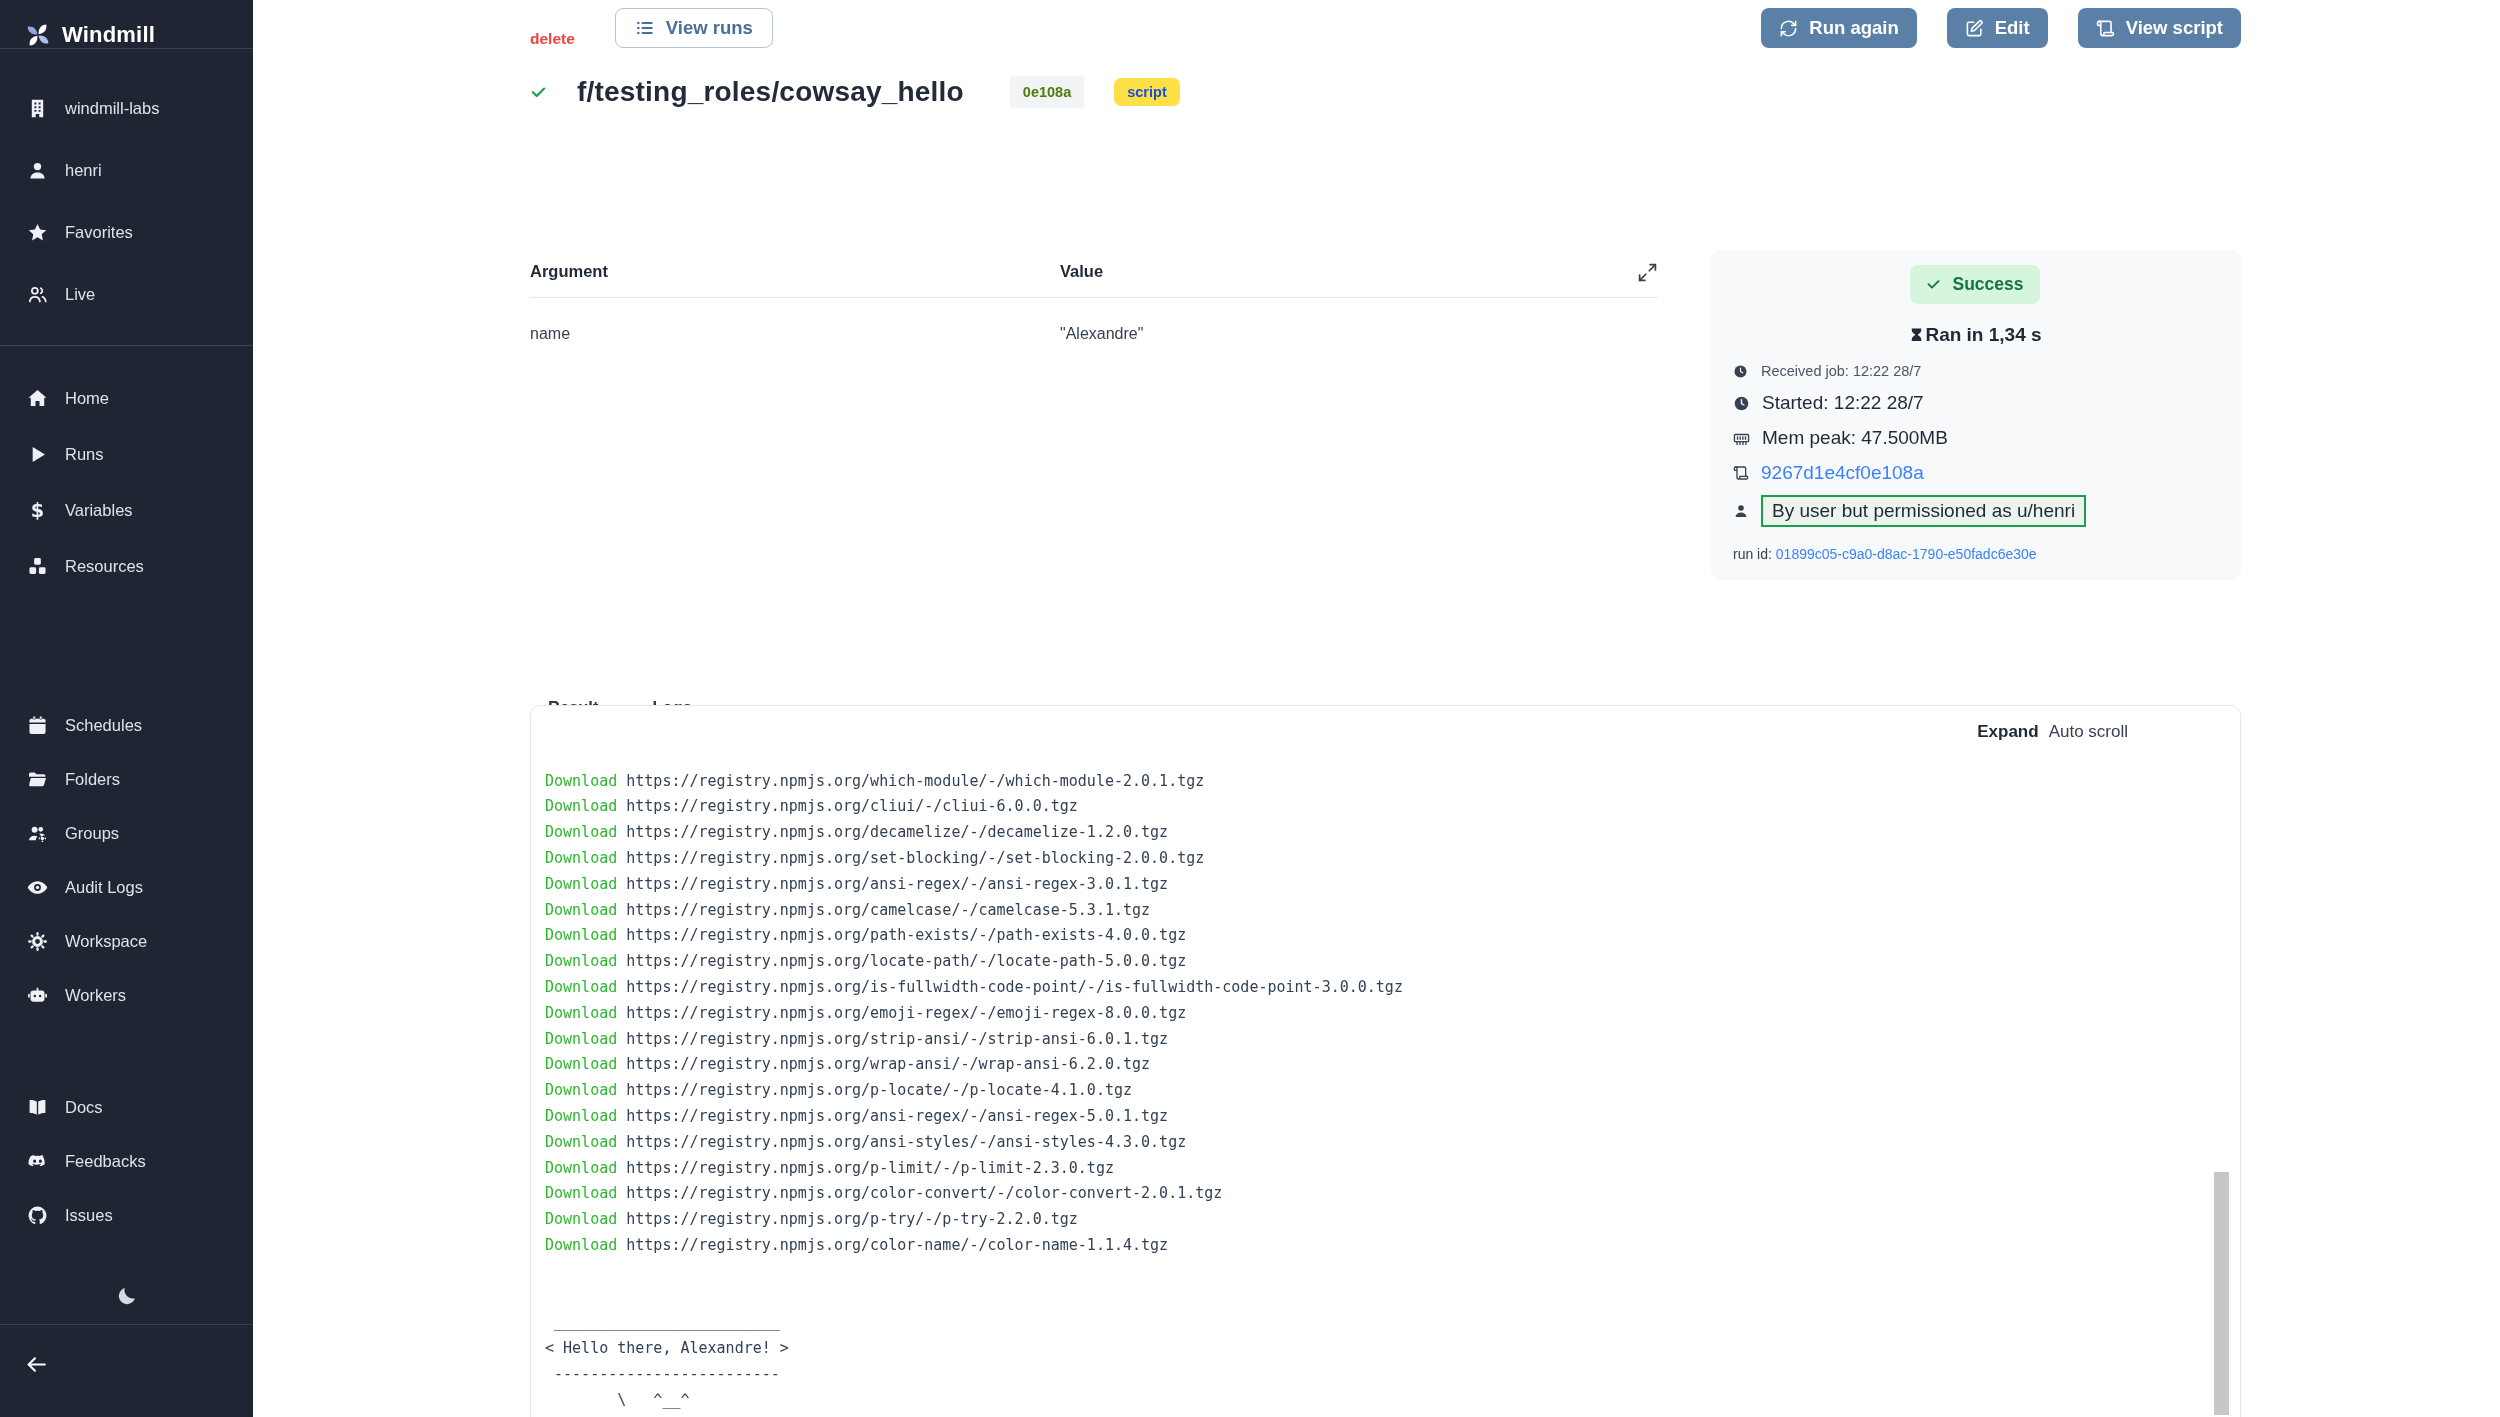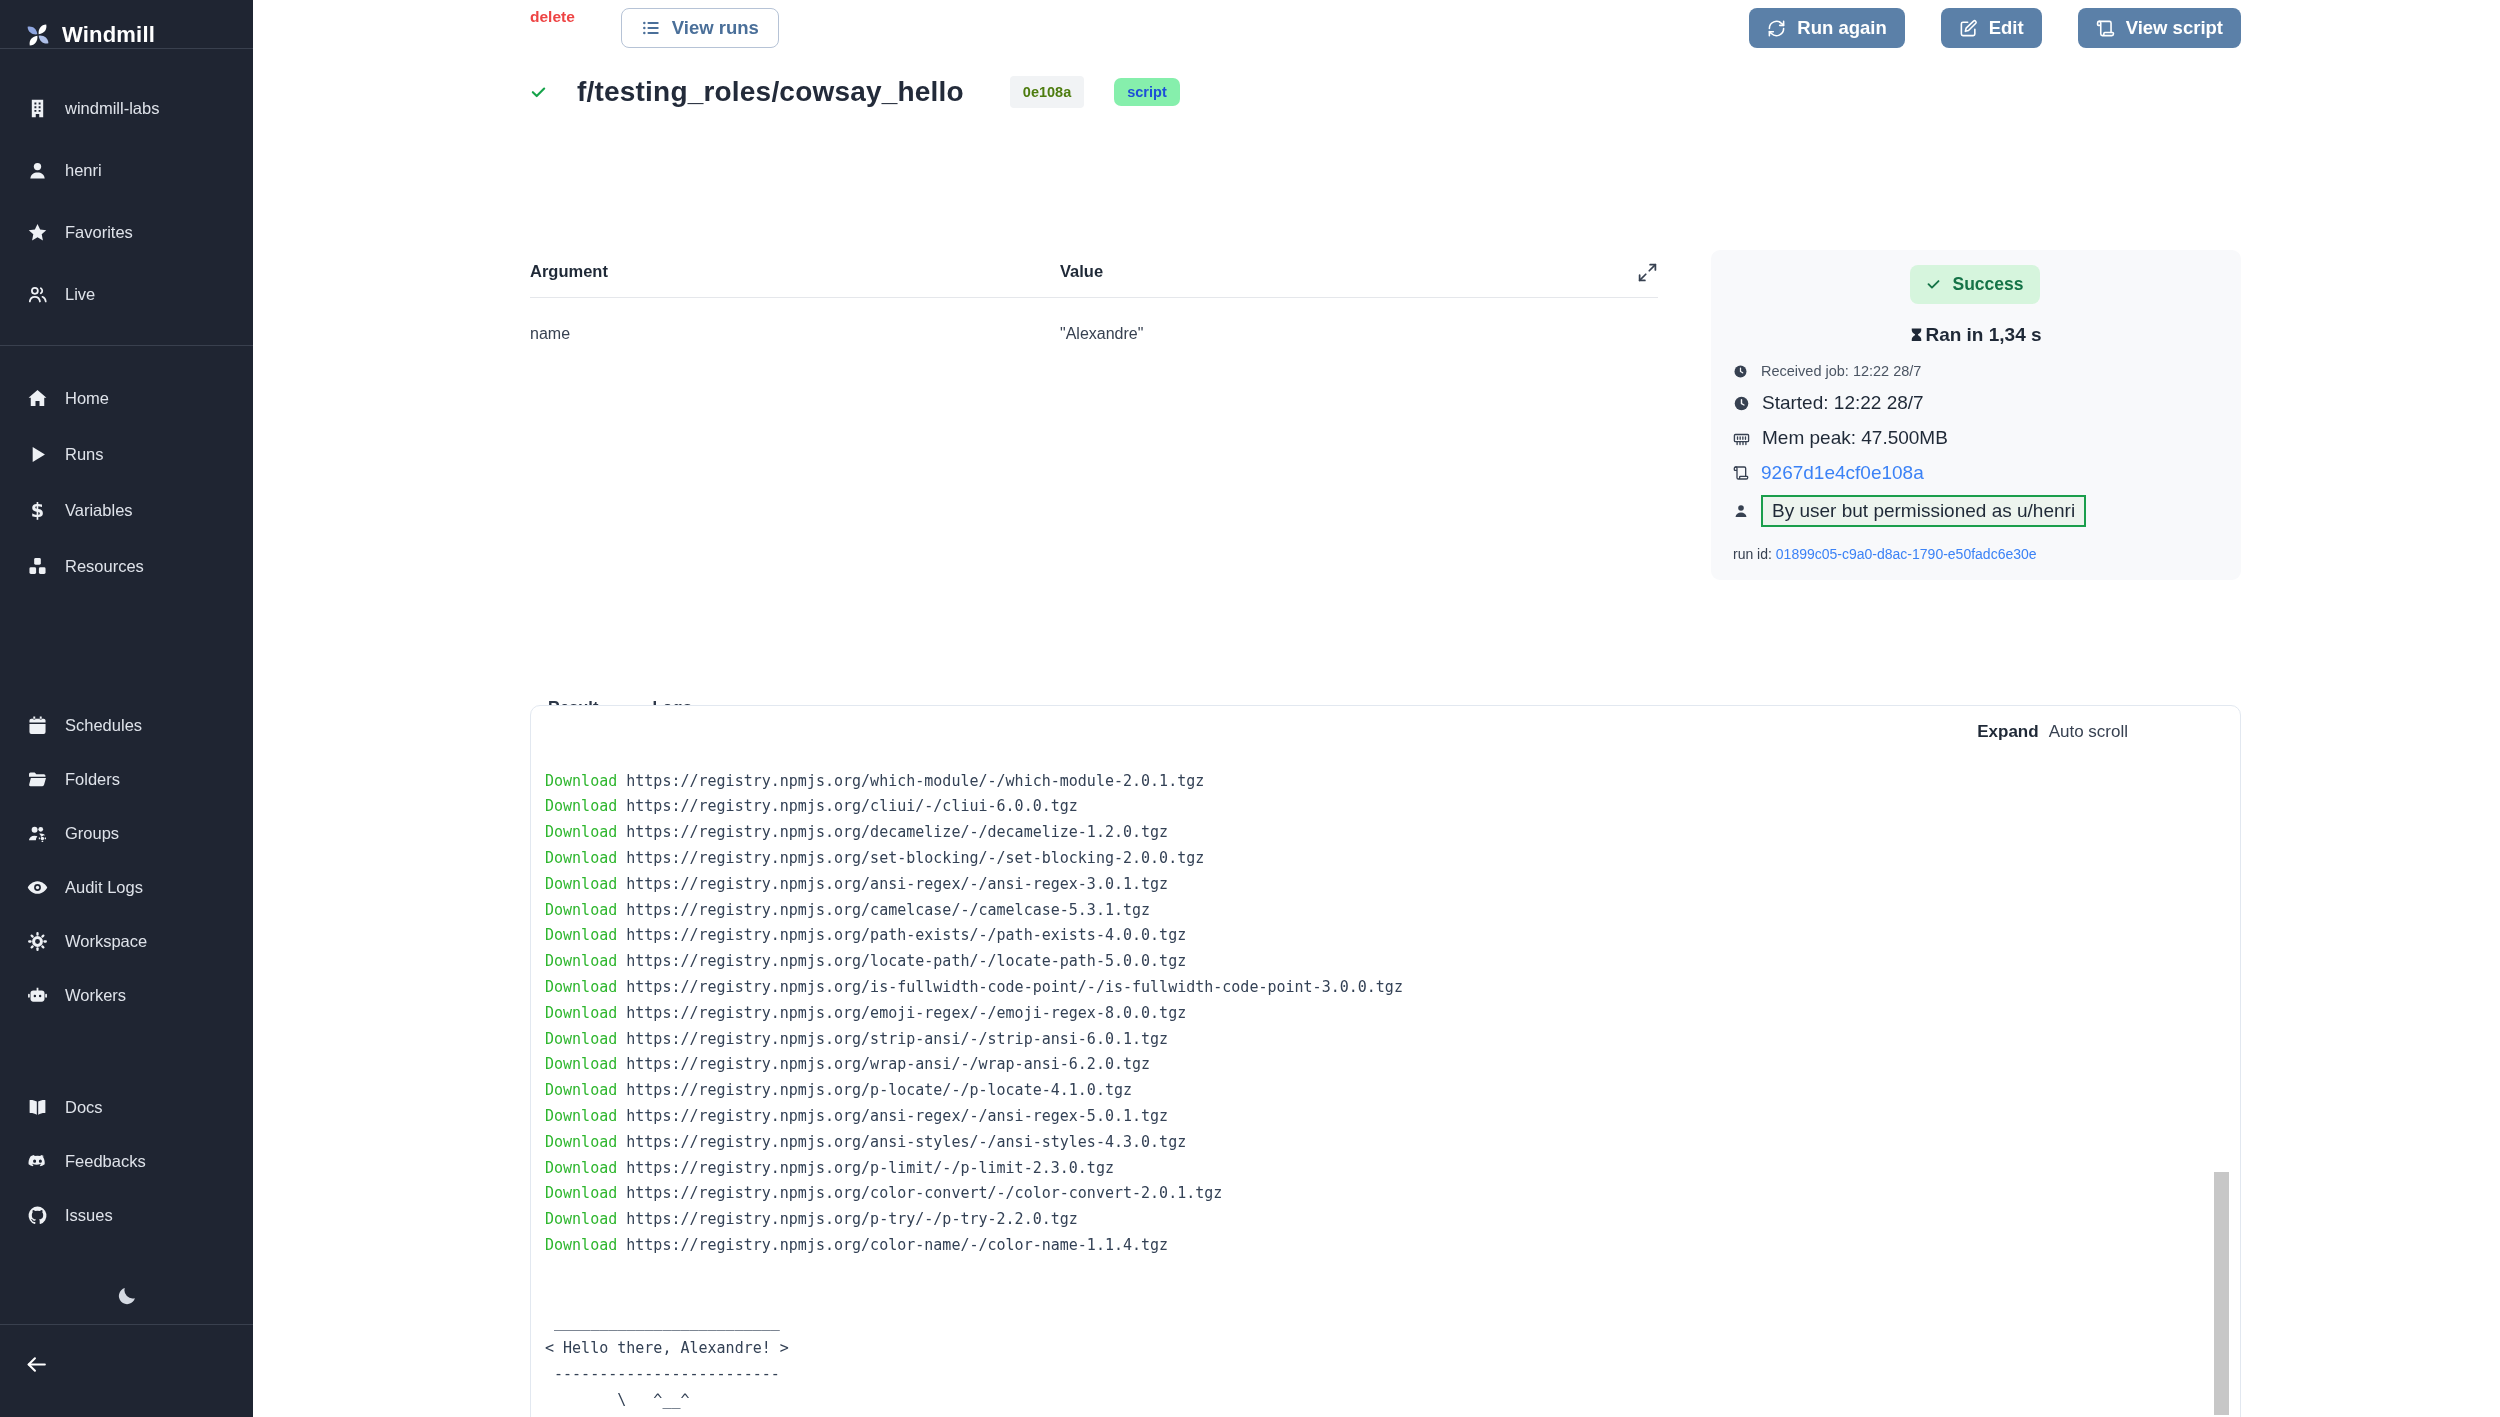--- a/index.html
+++ b/index.html
@@ -27,39 +27,39 @@
   .moon-row { margin-top:26px; height:56px; display:flex; align-items:center; justify-content:center; }
   .moon-row .icn { width:22px; height:22px; color:#d4d9e2; cursor:pointer; }
   .collapse-row { height:78px; display:flex; align-items:center; padding-left:24px; }
   .collapse-row .icn { width:25px; height:25px; color:#fff; cursor:pointer; }
   .icn svg { width:100%; height:100%; display:block; }
 
   
   .main { flex:1; position:relative; background:#fff; }
 
   .topbar { position:absolute; top:8px; left:277px; right:259px;
-            display:flex; align-items:flex-start;gap:6px; }
+            display:flex; align-items:flex-end; }
   .delete-link { color:#ee4444; font-weight:700; font-size:15.5px; cursor:pointer; }
   .btn-outline { margin-left:40px; display:flex; align-items:center; gap:11px;
                  background:#fff; border:1px solid #b6c3d6; border-radius:8px;
                  padding:8px 19px; color:#4a6f99; font-weight:700; font-size:18.5px;
                  cursor:pointer; font-family:inherit; }
   .btn-outline .icn { width:20px; height:20px; }
   .top-spacer { flex:1; }
   .btn-primary { display:flex; align-items:center; gap:11px; background:#5b80a8; border:none;
                  border-radius:8px; padding:9px 18px; color:#fff; font-weight:700;
                  font-size:18.5px; cursor:pointer; font-family:inherit; margin-left:30px; }
   .btn-primary .icn { width:19px; height:19px; }
 
   .title-row { position:absolute; top:76px; left:277px; display:flex; align-items:center; }
   .title-check { width:17px; height:17px; color:#16a34a; margin-right:30px; }
   .job-title { font-size:28px; font-weight:700; color:#232b3a; letter-spacing:.2px; }
   .badge-hash { margin-left:46px; background:#f1f3f5; color:#4d7c0f; font-size:14.5px;
                 font-weight:600; padding:8px 13px; border-radius:4px; cursor:pointer; }
-  .badge-script { margin-left:30px; background:#86efac; color:#1d4ed8; font-size:14.5px;
+  .badge-script { margin-left:30px; background:#fde047; color:#1d4ed8; font-size:14.5px;
                   font-weight:600; padding:6px 13px; border-radius:7px; }
 
   .content-row { position:absolute; top:250px; left:277px; right:259px;
                  display:flex; justify-content:space-between; }
   .args-table { width:1128px; }
   .args-head { display:flex; align-items:flex-start; padding:12px 0 14px 0;
                border-bottom:1px solid #e5e7eb; }
   .args-head .col1 { width:530px; font-size:16.5px; font-weight:700; color:#1f2937; }
   .args-head .col2 { flex:1; font-size:16.5px; font-weight:700; color:#1f2937; }
   .expand-btn { width:21px; height:21px; color:#374151; cursor:pointer; }

